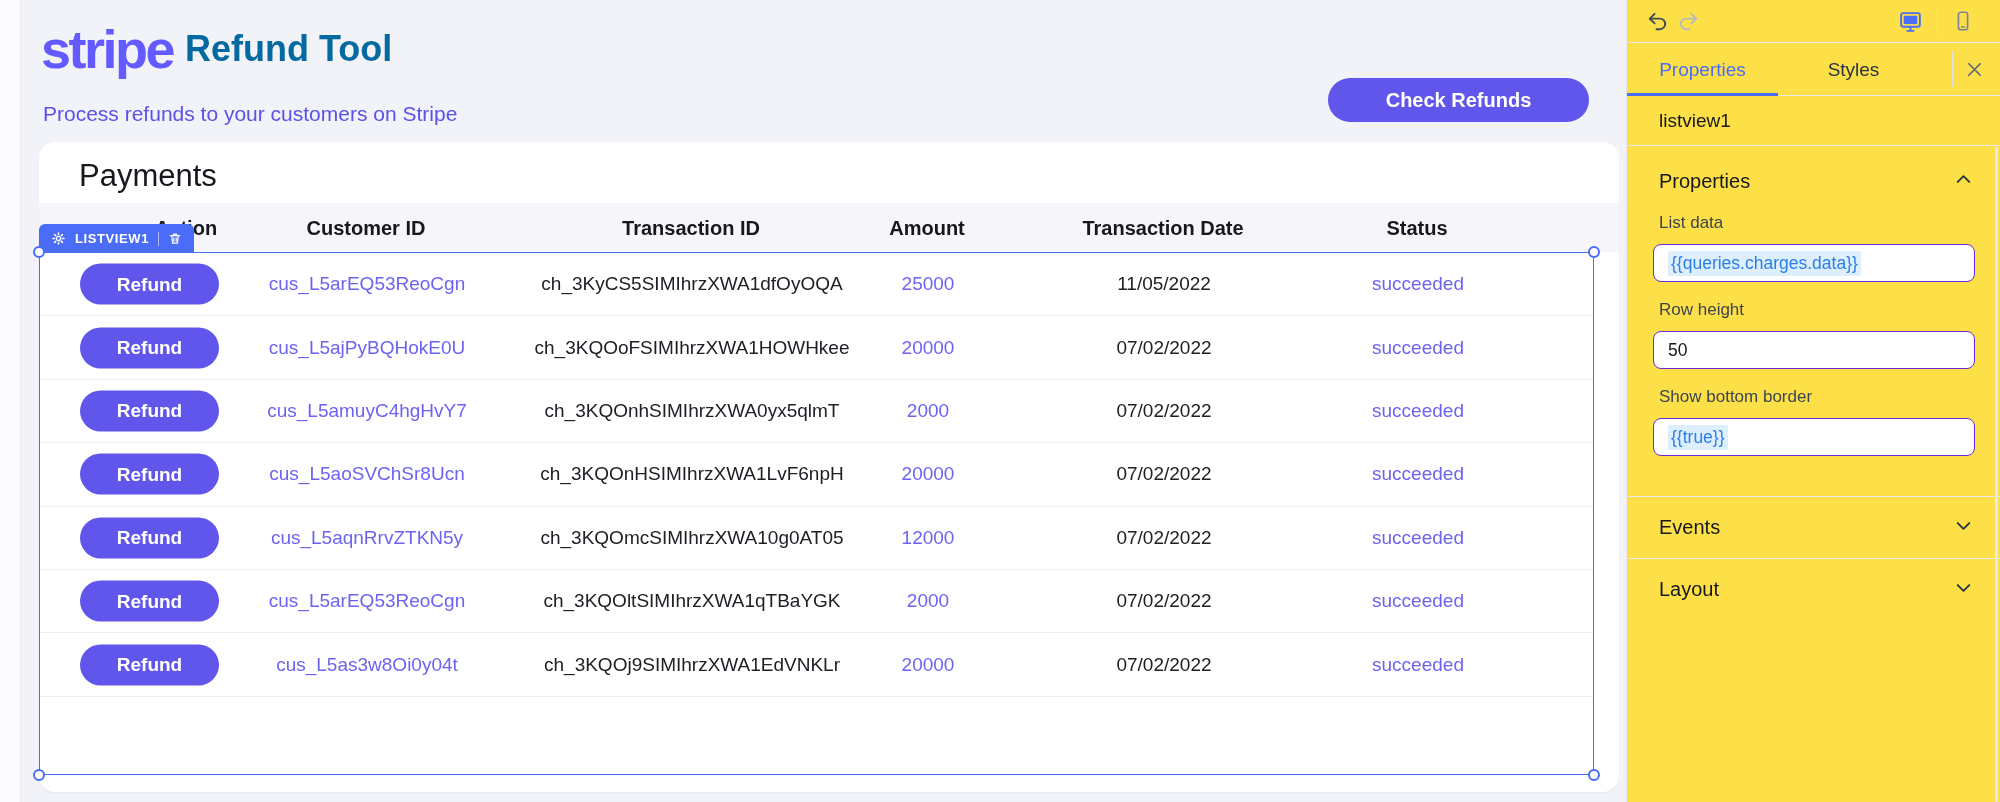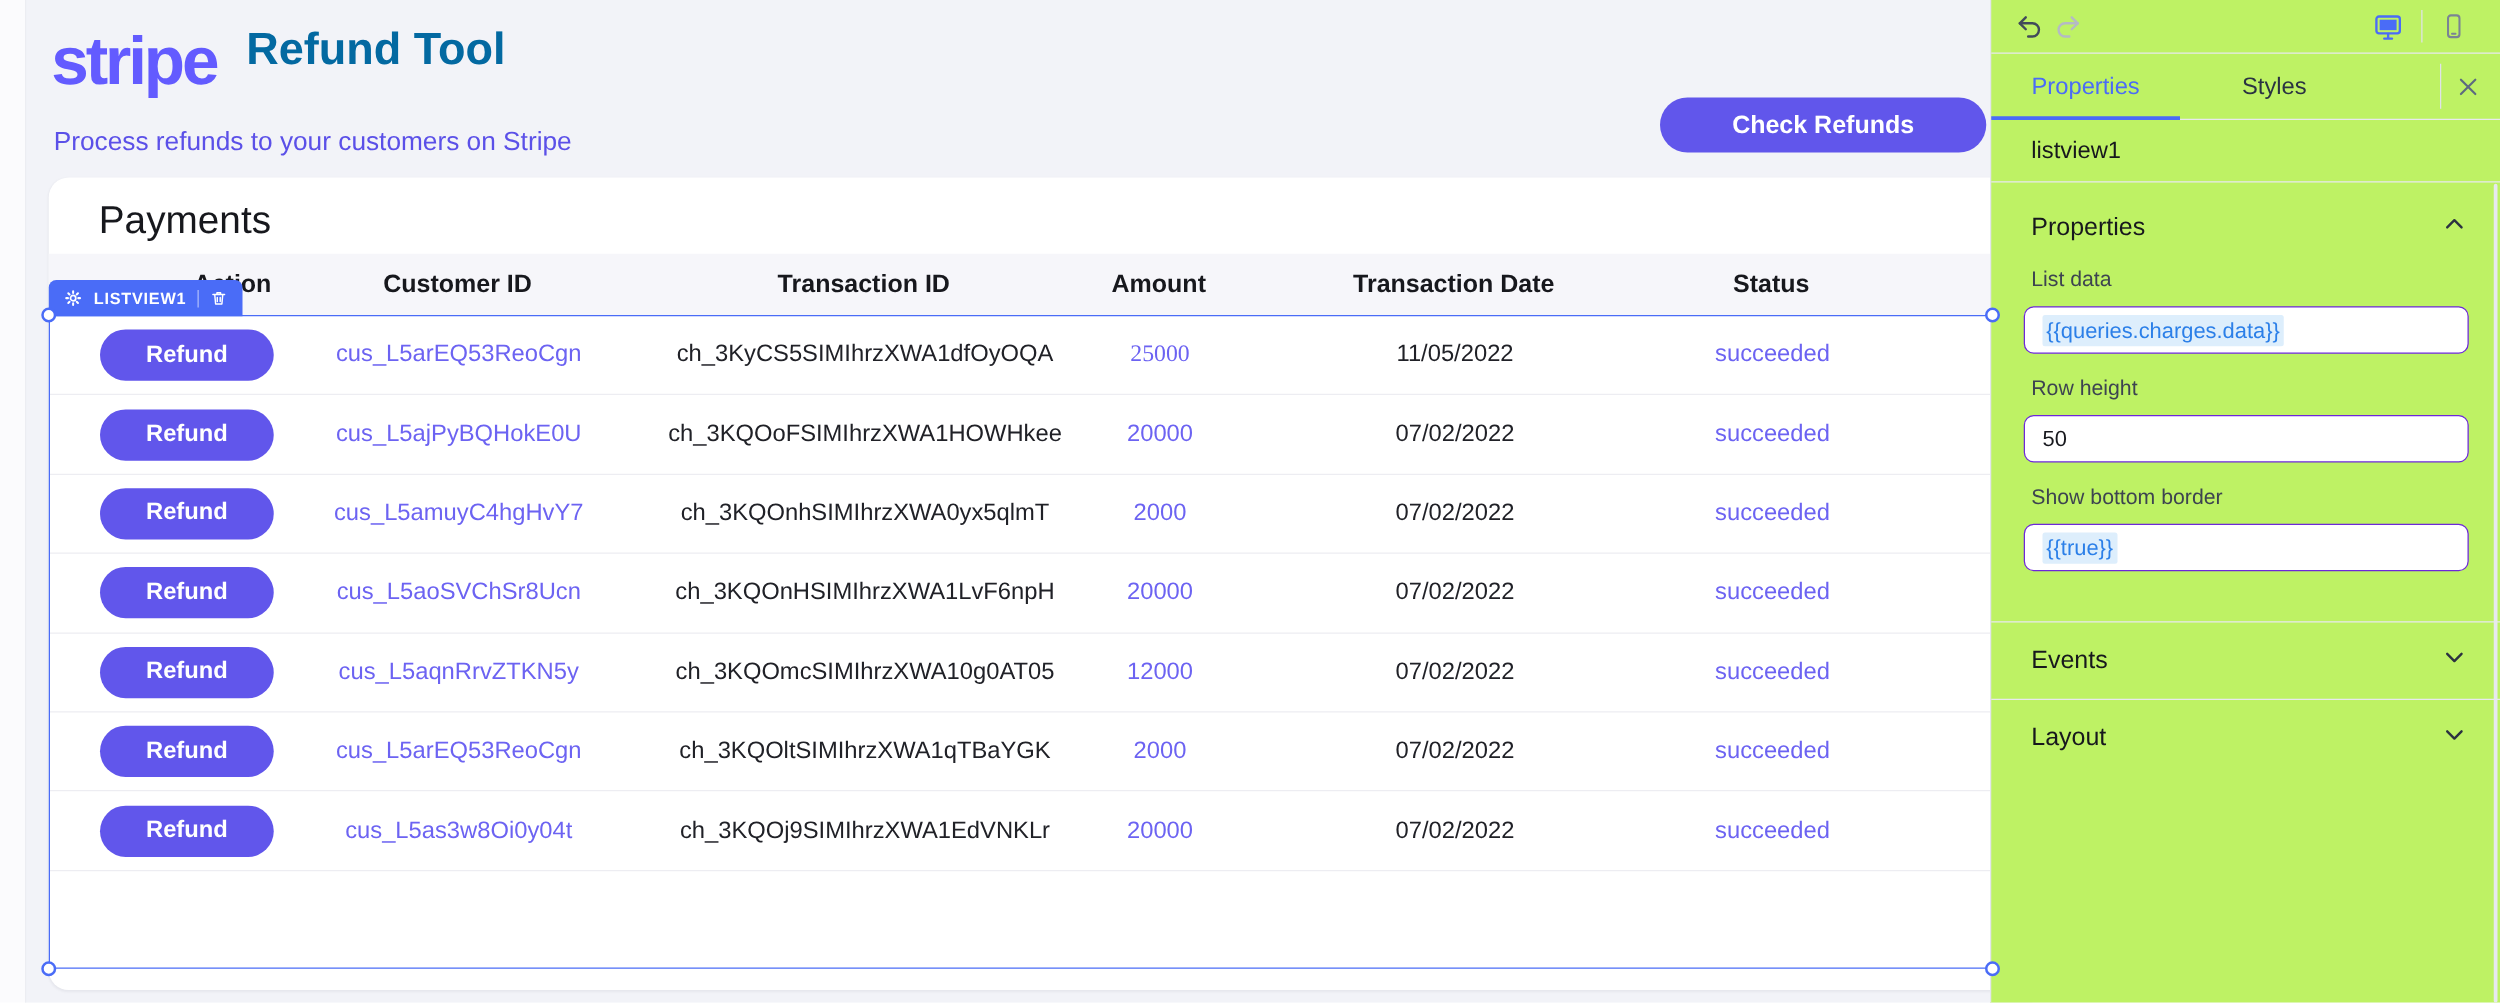--- a/index.html
+++ b/index.html
@@ -18,21 +18,21 @@
     --ink: #17181D;
     --muted: #3D4450;
     --line: #E8E9EE;
   }
 
   
   .canvas {
     position:absolute; left:20px; top:0; width:1606px; height:802px;
     background:#F2F3F8; border-left:1px solid #ECEDF2;
   }
-  .brand-row { position:absolute; left:20px; top:18px; display:flex; align-items:flex-start;gap:12px; }
+  .brand-row { position:absolute; left:20px; top:18px; display:flex; align-items:center; }
   .logo { font-size:54px; font-weight:800; letter-spacing:-2.5px; color:var(--primary); }
   .app-title { font-size:36px; font-weight:700; color:#0369a1; margin-left:12px; }
   .subtitle { position:absolute; left:22px; top:102px; font-size:21px; color:#5B50E8; }
   .check-btn {
     position:absolute; left:1307px; top:78px; width:261px; height:44px;
     background:var(--btn); color:#fff; border:none; border-radius:22px;
     font-size:20px; font-weight:700; font-family:inherit; cursor:pointer;
   }
 
   
@@ -75,22 +75,22 @@
     position:absolute; left:0; top:82px; height:29px; z-index:5;
     background:var(--accent); border-radius:6px 6px 0 0;
     display:flex; align-items:center; gap:9px; padding:0 12px; color:#fff;
   }
   .widget-badge .blabel { font-size:13px; font-weight:700; letter-spacing:.6px; }
   .widget-badge .bdiv { width:1px; height:14px; background:rgba(255,255,255,.55); }
   .widget-badge svg { display:block; }
 
   
   .panel {
-    position:absolute; right:0; top:0; width:408px; height:802px;
-    background:#bef264; border-left:1px solid #E3E5EA;
+    position:absolute; right:0; top:0; width:374px; height:802px;
+    background:#fde047; border-left:1px solid #E3E5EA;
   }
   .panel .scroll-strip { position:absolute; right:2px; top:147px; bottom:0; width:3px; background:#E7E9EE; border-radius:2px; }
   .toolbar { height:43px; border-bottom:1px solid var(--line); display:flex; align-items:center; padding:0 26px 0 19px; }
   .toolbar .spacer { flex:1; }
   .icon-btn { background:none; border:none; padding:0; cursor:pointer; display:flex; align-items:center; }
   .vdiv { width:1px; height:26px; background:#DFE2E8; margin:0 14px; }
   .tabs { height:53px; border-bottom:1px solid var(--line); display:flex; align-items:center; position:relative; }
   .tab { width:151px; text-align:center; font-size:19px; cursor:pointer; height:100%; line-height:53px; position:relative; }
   .tab.active { color:var(--accent); }
   .tab.active::after { content:""; position:absolute; left:0; bottom:-1px; width:100%; height:3px; background:var(--accent); }
@@ -145,21 +145,21 @@
     <div class="listview" id="listview">
       <div class="handle tl"></div>
       <div class="handle tr"></div>
       <div class="handle bl"></div>
       <div class="handle br"></div>
       <div id="rows">
           <div class="lv-row">
             <button class="refund-btn">Refund</button>
             <span class="lv-cell linkish" style="left: 327px;">cus_L5arEQ53ReoCgn</span>
             <span class="lv-cell" style="left: 652px;">ch_3KyCS5SIMIhrzXWA1dfOyOQA</span>
-            <span class="lv-cell linkish" style="left: 888px; font-family: Liberation Serif, serif;">25000</span>
+            <span class="lv-cell linkish" style="left: 888px;">25000</span>
             <span class="lv-cell" style="left: 1124px;">11/05/2022</span>
             <span class="lv-cell linkish" style="left: 1378px;">succeeded</span>
           </div>
           <div class="lv-row">
             <button class="refund-btn">Refund</button>
             <span class="lv-cell linkish" style="left: 327px;">cus_L5ajPyBQHokE0U</span>
             <span class="lv-cell" style="left: 652px;">ch_3KQOoFSIMIhrzXWA1HOWHkee</span>
             <span class="lv-cell linkish" style="left: 888px;">20000</span>
             <span class="lv-cell" style="left: 1124px;">07/02/2022</span>
             <span class="lv-cell linkish" style="left: 1378px;">succeeded</span>

